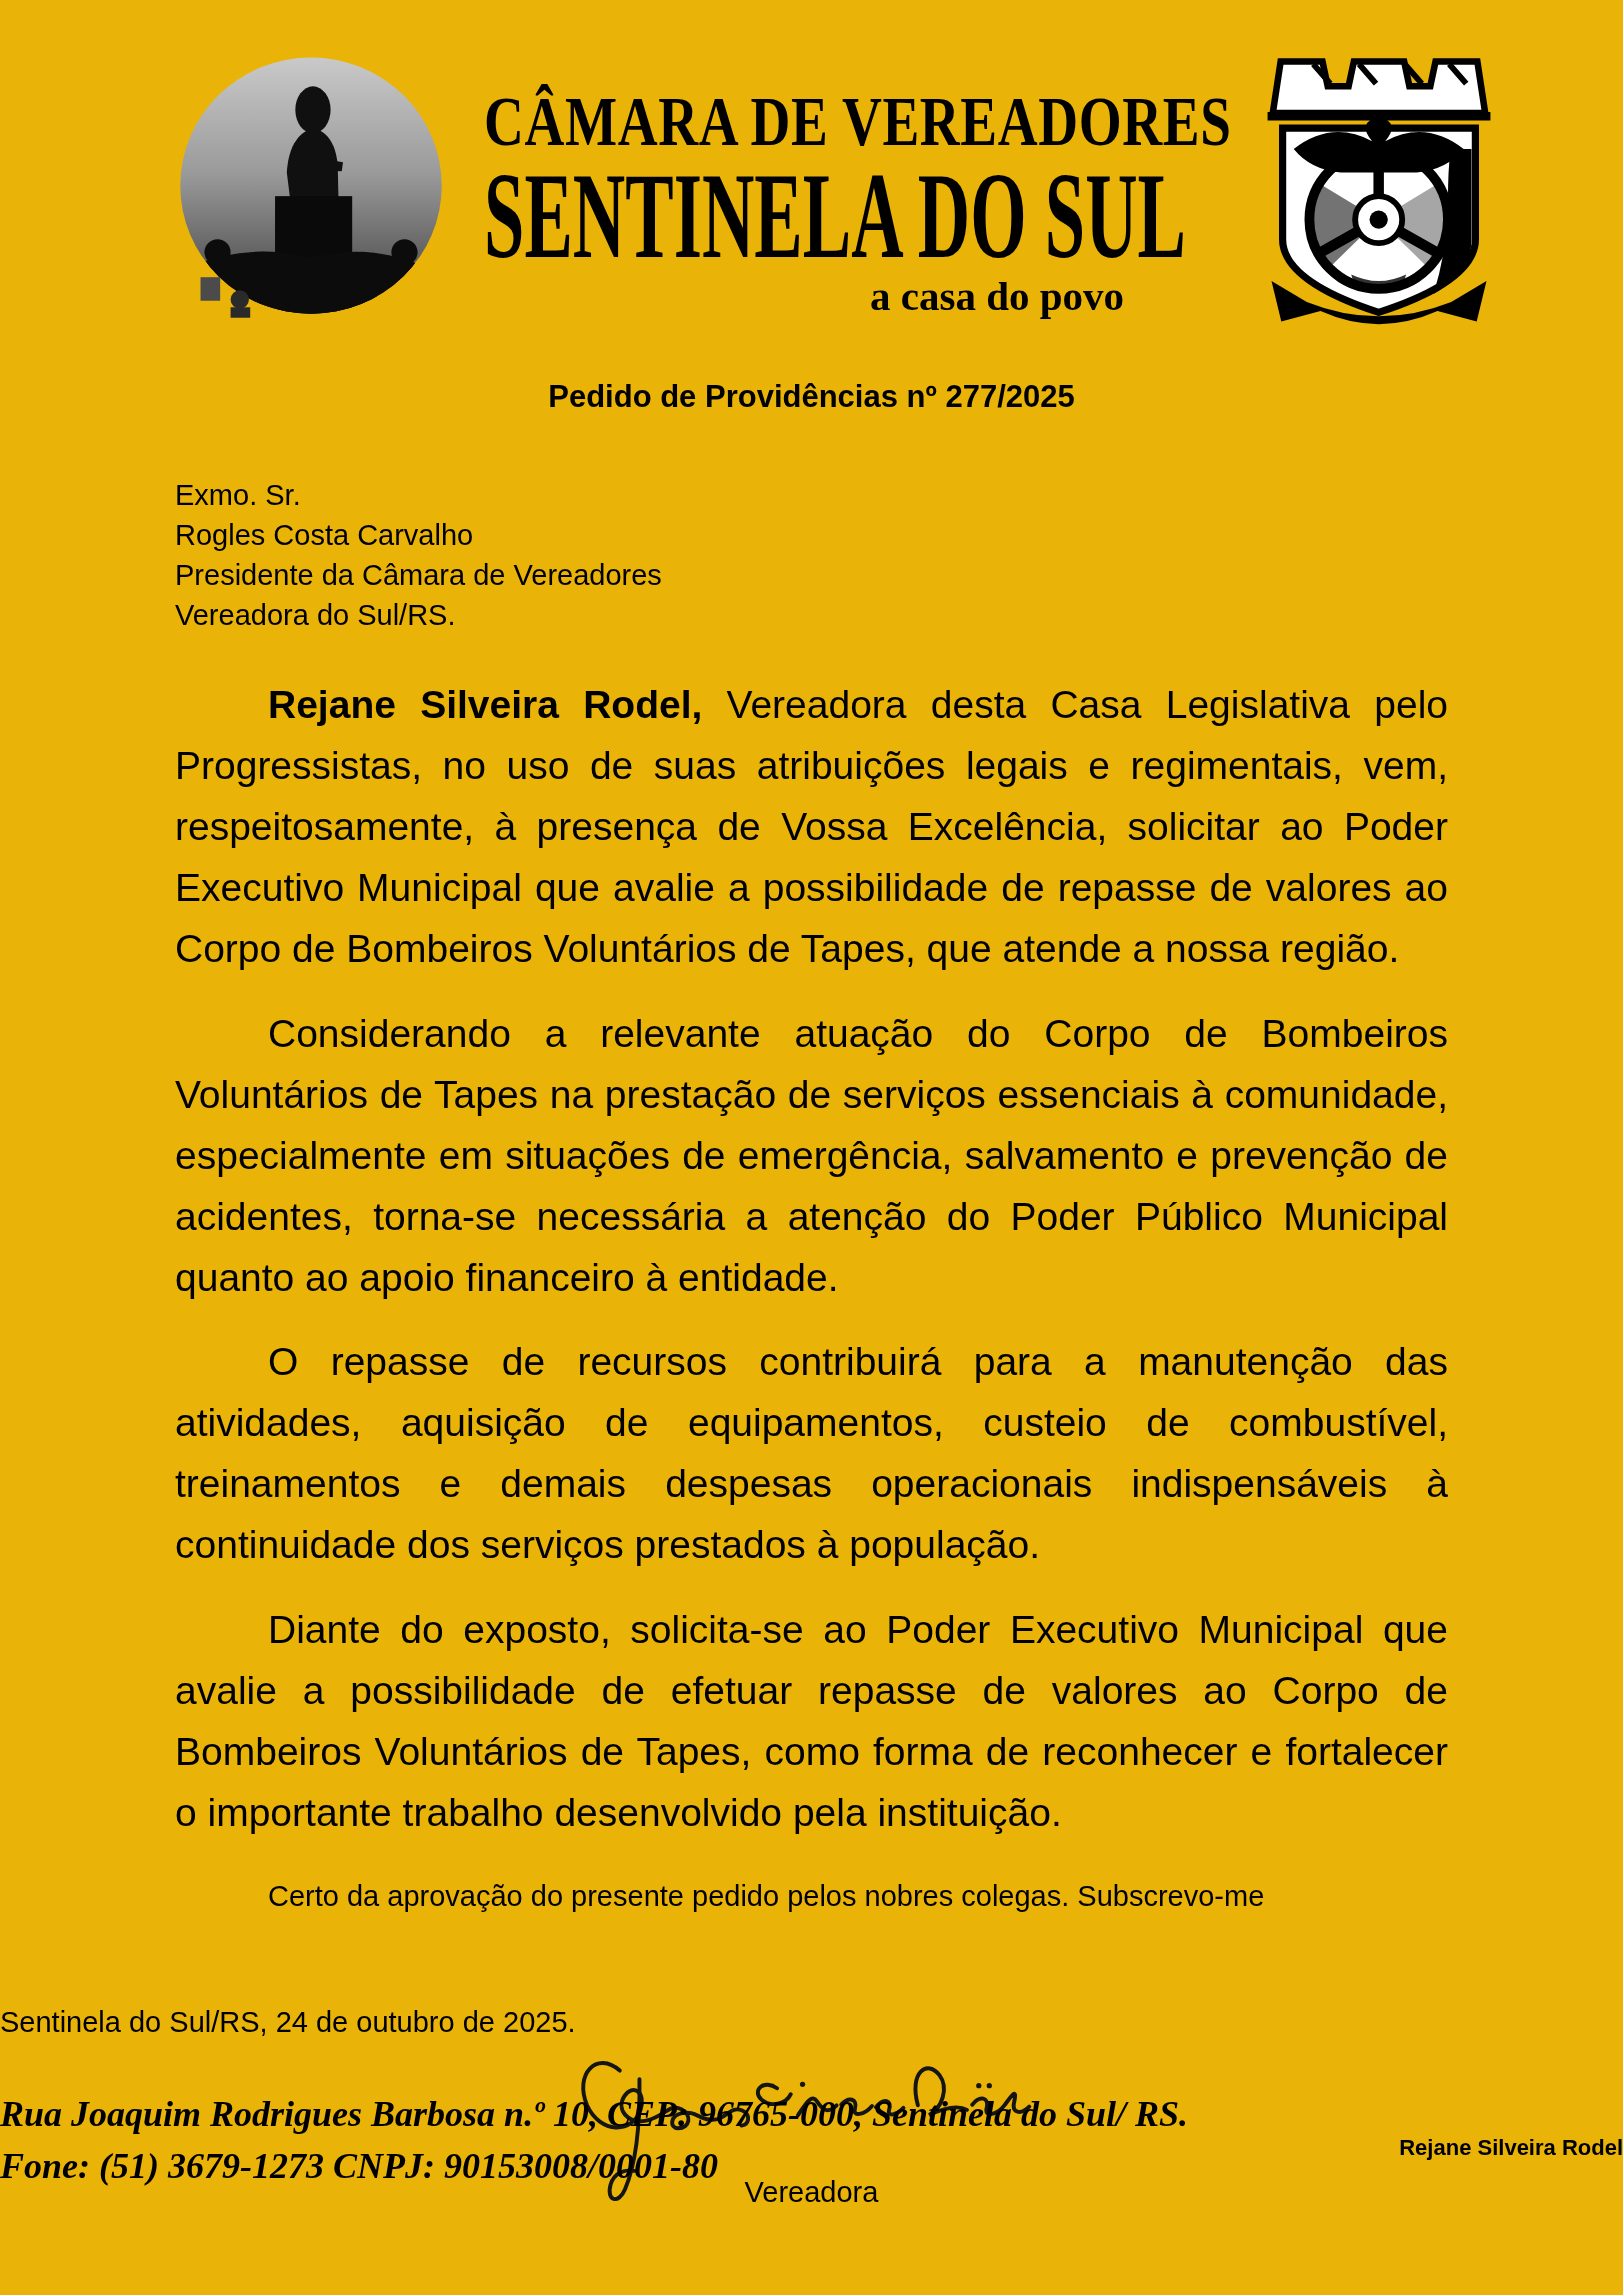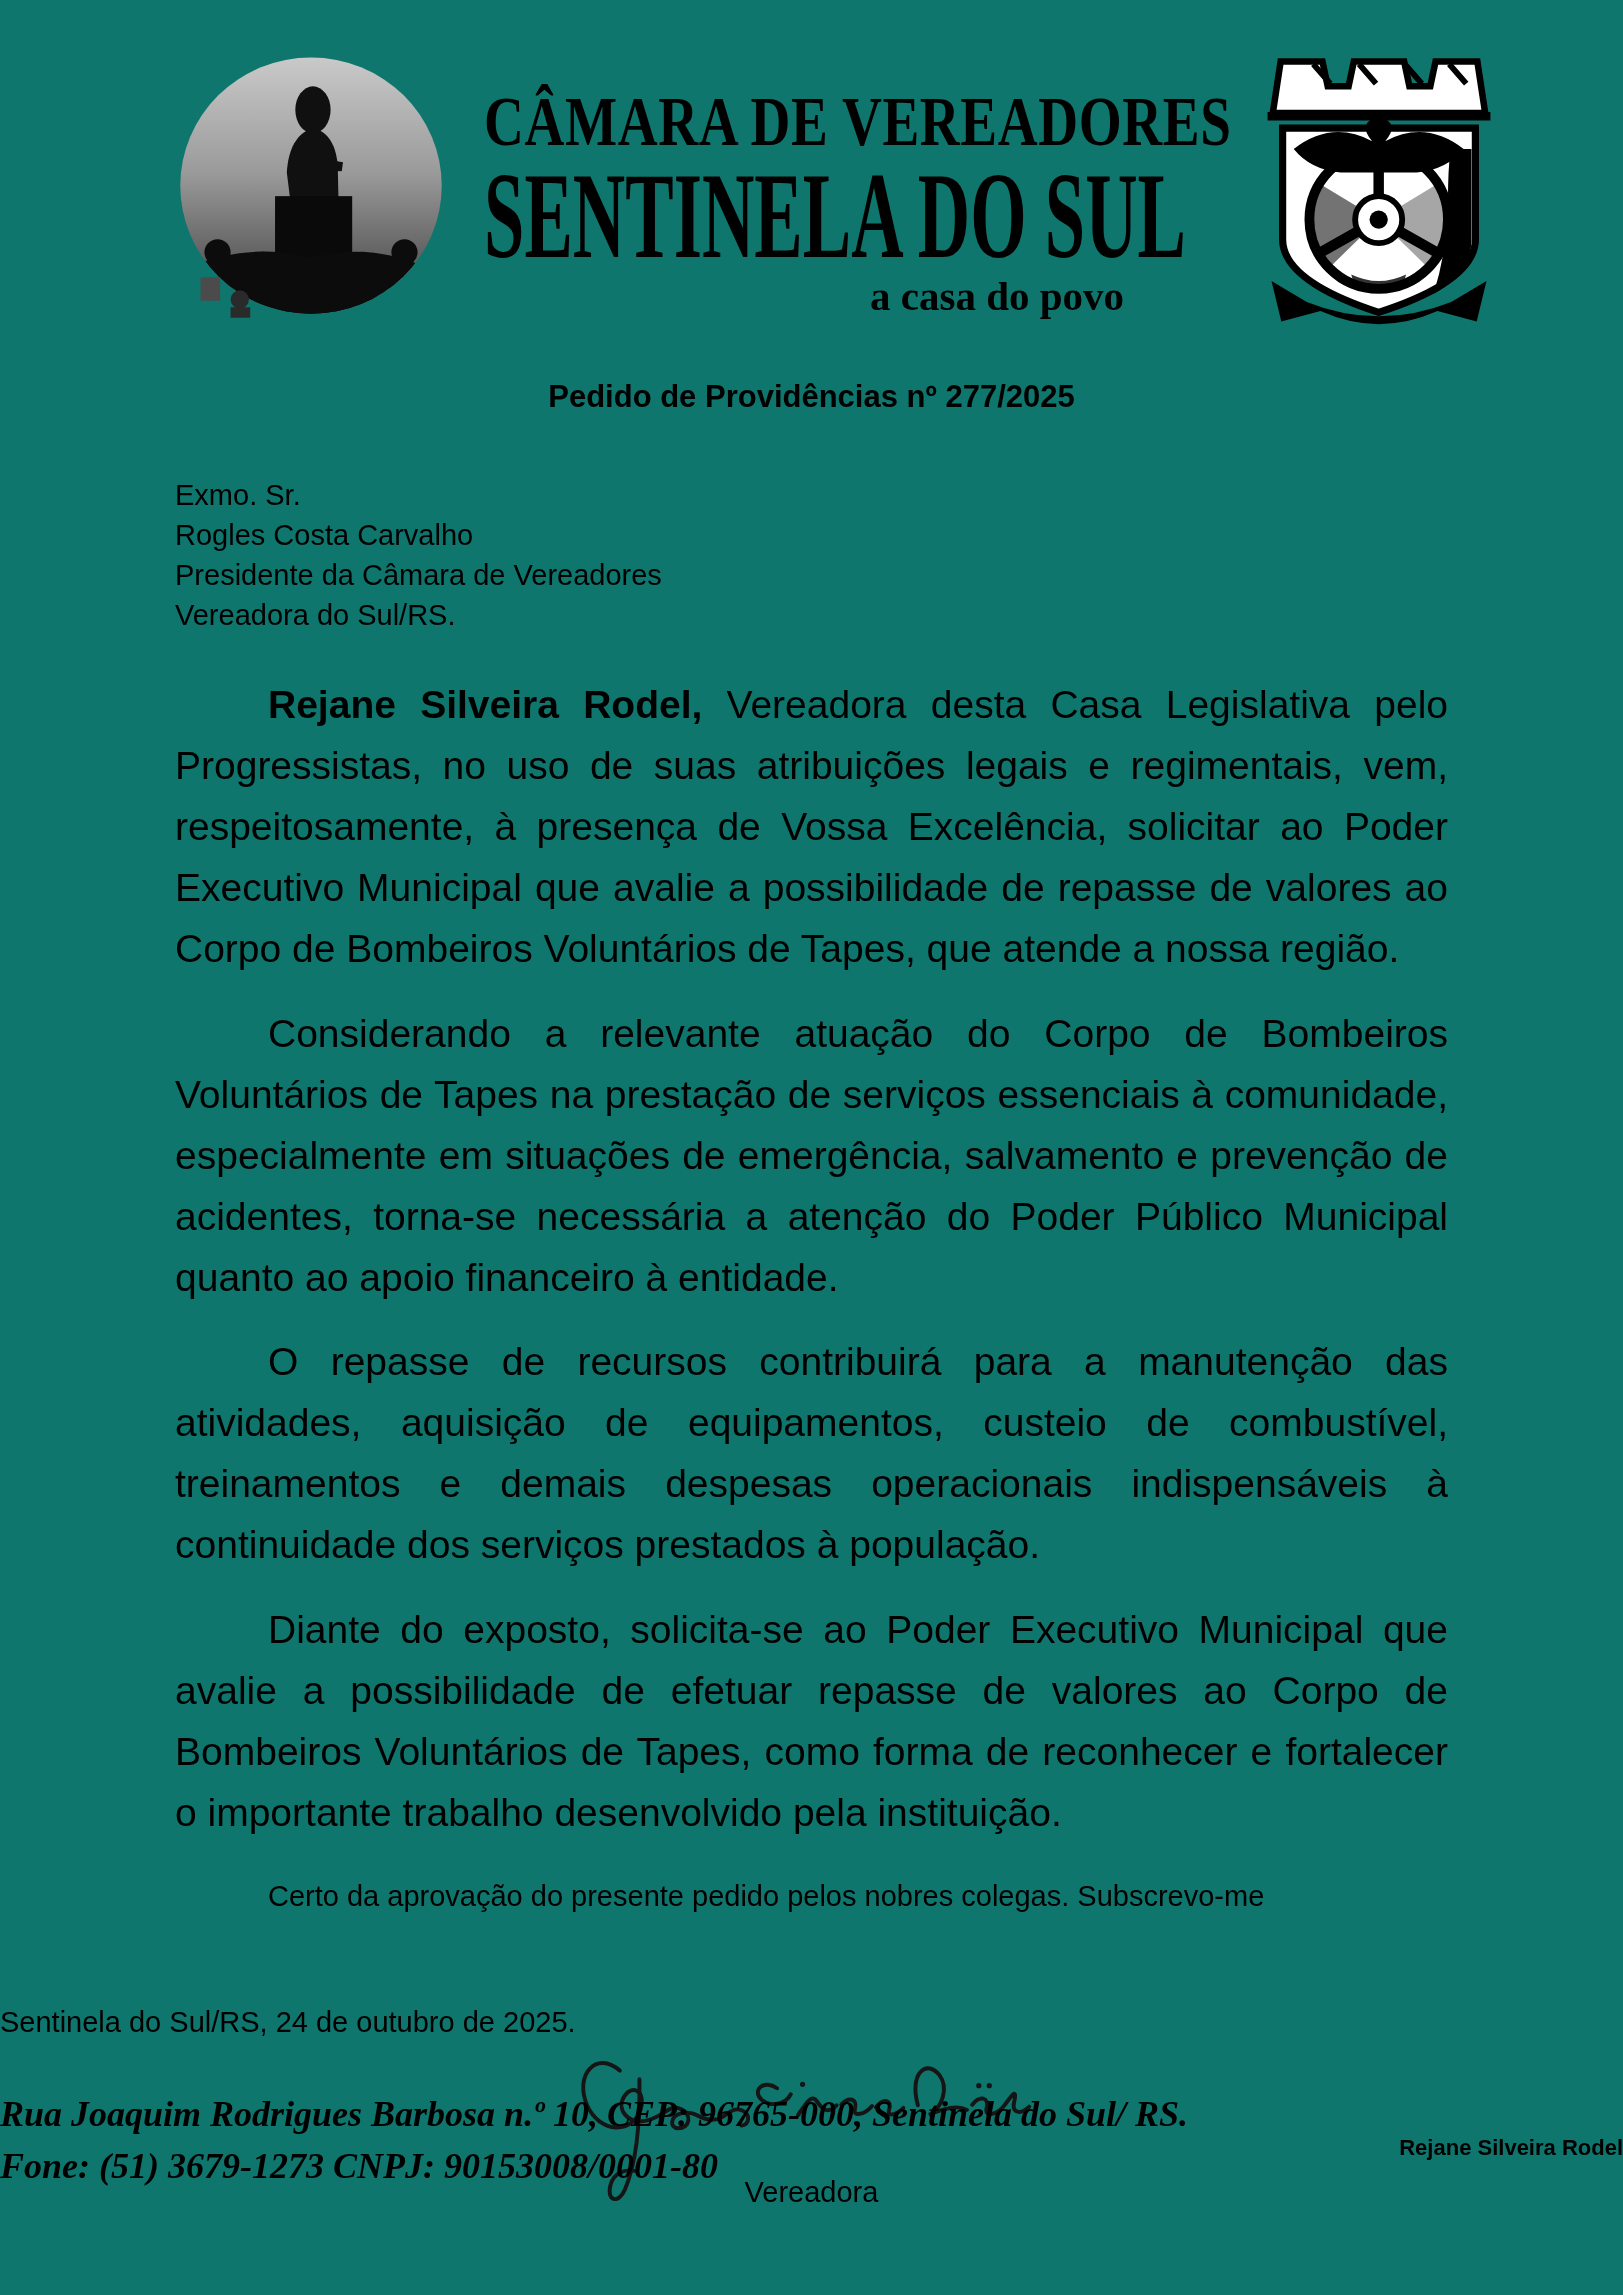--- a/index.html
+++ b/index.html
@@ -1,21 +1,21 @@
 <!DOCTYPE html>
 <html style="font-size:10.5px"><head>
 <meta charset="utf-8">
 <style>
   * { margin: 0; padding: 0; box-sizing: border-box; }
   html, body { background: #ffffff; }
   .page {
     position: relative;
     width: 1623px;
     height: 2295px;
-    background: #0f766e;
+    background: #eab308;
     overflow: hidden;
     font-family: "Liberation Sans", sans-serif;
     color: #000;
   }
 
   
   .letterhead {
     display: flex;
     align-items: flex-start;
     margin: 56px 0 0 177px;

